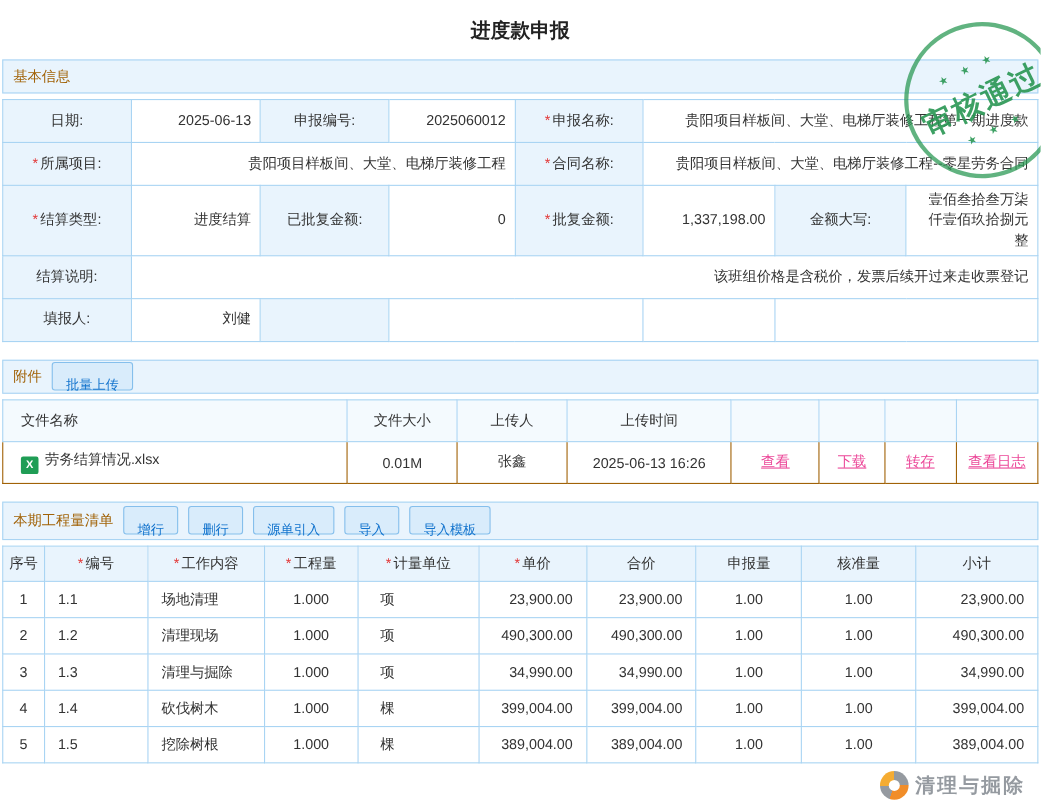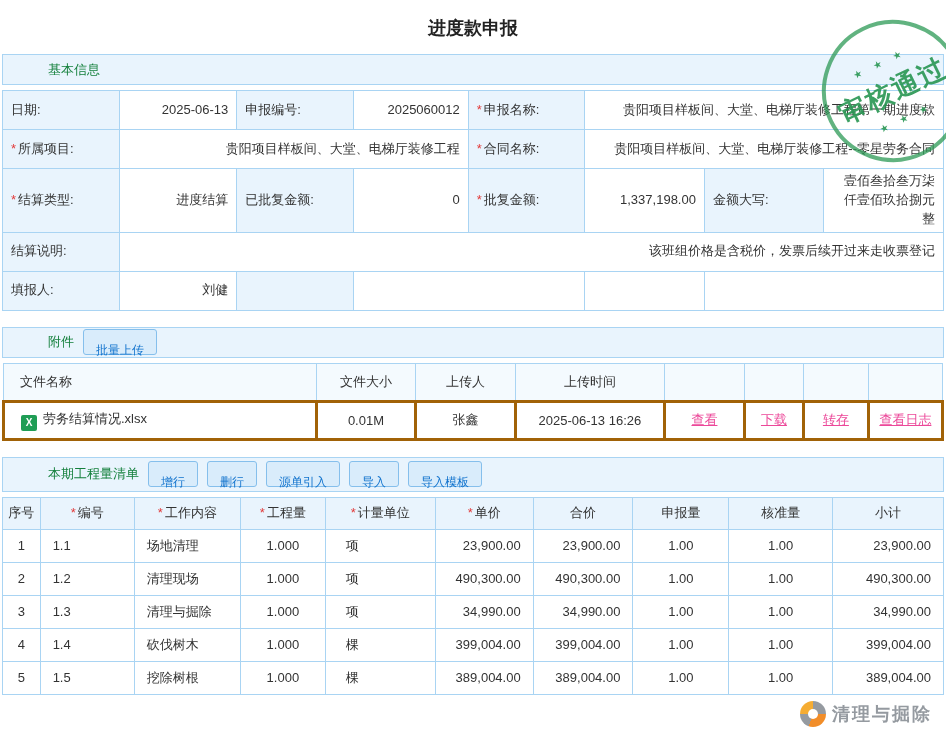--- a/index.html
+++ b/index.html
@@ -12,34 +12,34 @@
   }
   .page { width: 946px; height: 734px; position: relative; overflow: hidden; padding: 0 2px; }
 
   .page-title { font-size: 18px; font-weight: bold; text-align: center; padding: 16px 0 14px; color: #222; }
 
   .section-bar {
     display: flex; align-items: center; gap: 9px;
     background: #e9f4fd; border: 1px solid #a9d4f3;
     height: 31px; padding: 0 9px; margin-bottom: 5px; color: #333;
   }
-  .bar-title { font-size: 13px; color: #15803d; margin-left: 36px; }
+  .bar-title { font-size: 13px; color: #a16207; }
 
   table { border-collapse: collapse; width: 100%; table-layout: fixed; font-size: 13px; }
   td, th { overflow: hidden; }
 
   .info-table td { border: 1px solid #a9d4f3; height: 39px; padding: 3px 8px; word-break: break-all; line-height: 1.45; }
-  .info-table .lbl { background: #e9f4fd; text-align: left; }
+  .info-table .lbl { background: #e9f4fd; text-align: center; }
   .info-table .val { text-align: right; background: #fff; }
   .req { color: #e23b3b; margin-right: 2px; }
 
   .gap16 { height: 16px; }
 
   .attach-table th { border: 1px solid #a9d4f3; height: 38px; font-weight: normal; background: #f4fafe; text-align: center; }
-  .attach-table td { border: 3px solid #a16207; height: 38px; text-align: center; background: #fff; }
+  .attach-table td { border: 1px solid #a16207; height: 38px; text-align: center; background: #fff; }
   .attach-table .name-col { text-align: left; padding-left: 16px; }
   .attach-table td.name-col { display: table-cell; }
   .xls-icon {
     display: inline-block; width: 16px; height: 16px; border-radius: 2px;
     background: #1f9d55; color: #fff; font-size: 10px; font-weight: bold;
     text-align: center; line-height: 16px; vertical-align: -3px; margin-right: 6px;
   }
   a.lnk { color: #ec4899; text-decoration: underline; cursor: pointer; }
 
   .btn {

